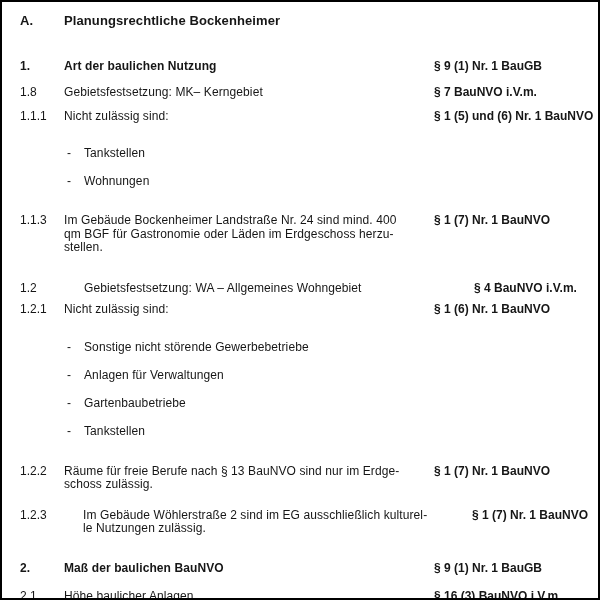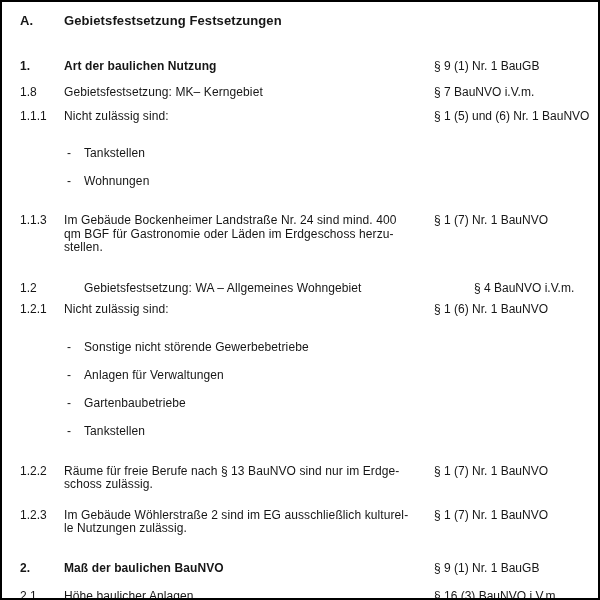--- a/index.html
+++ b/index.html
@@ -18,52 +18,52 @@
   }
   .row {
     display: grid;
     grid-template-columns: 44px 368px 1fr;
     padding-left: 18px;
     padding-right: 4px;
     align-items: start;
   }
   .col-num  { white-space: nowrap; }
   .col-text { white-space: pre-line; letter-spacing: 0.1px; }
-  .col-ref  { white-space: nowrap; padding-left: 2px; }
+  .col-ref  { white-space: nowrap; padding-left: 2px; font-weight: bold; }
   .bold      { font-weight: bold; }
   .underline { text-underline-offset: 2px; text-decoration-thickness: 1px; }
   .title-row { margin-bottom: 32px; font-size: 13px; }
   .mb13 { margin-bottom: 13px; }
   .mb10 { margin-bottom: 10px; }
   .mb9  { margin-bottom: 9px;  }
   .mb12 { margin-bottom: 12px; }
   .mb27 { margin-bottom: 27px; }
   .mb8  { margin-bottom: 8px; gap: 20px;  }
   .mb17 { margin-bottom: 17px; }
-  .mb26 { margin-bottom: 26px; }
+  .mb26 { margin-bottom: 26px; gap: 19px; }
   .mb15 { margin-bottom: 15px; }
   .mb5  { margin-bottom: 5px;  }
   .bullets { line-height: 14px; }
   .bullet  { display: flex; padding-left: 3px; }
   .bullet .dash { width: 17px; flex: 0 0 17px; }
   .artifact-dot {
     position: absolute;
     left: 495px; top: 272px;
     font-size: 12px;
     color: #161616;
   }
 </style>
 </head>
 <body>
 
 <div class="page">
 
   <div class="row title-row">
     <span class="col-num bold">A.</span>
-    <span class="col-text bold">Gebietsfestsetzung Festsetzungen</span>
+    <span class="col-text bold">Planungsrechtliche Bockenheimer</span>
     <span class="col-ref"></span>
   </div>
 
   <div class="row mb13">
     <span class="col-num bold">1.</span>
     <span class="col-text bold">Art der baulichen Nutzung</span>
     <span class="col-ref">§ 9 (1) Nr. 1 BauGB</span>
   </div>
 
   <div class="row mb10">

